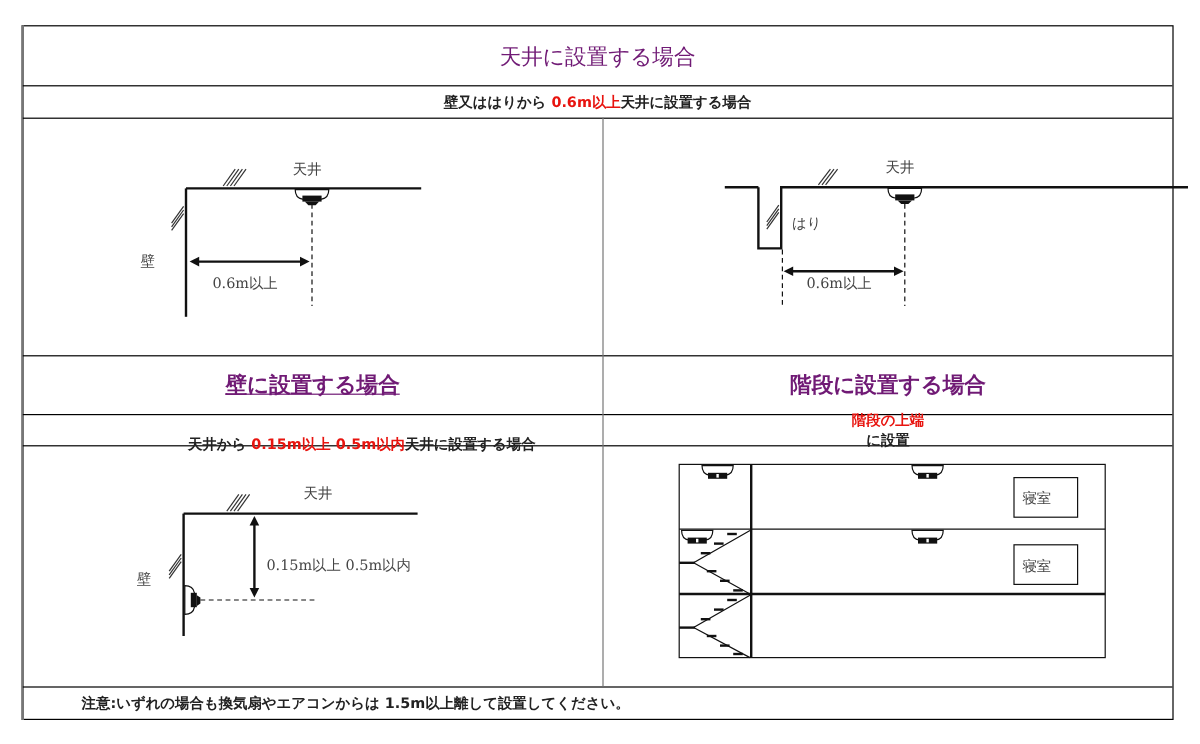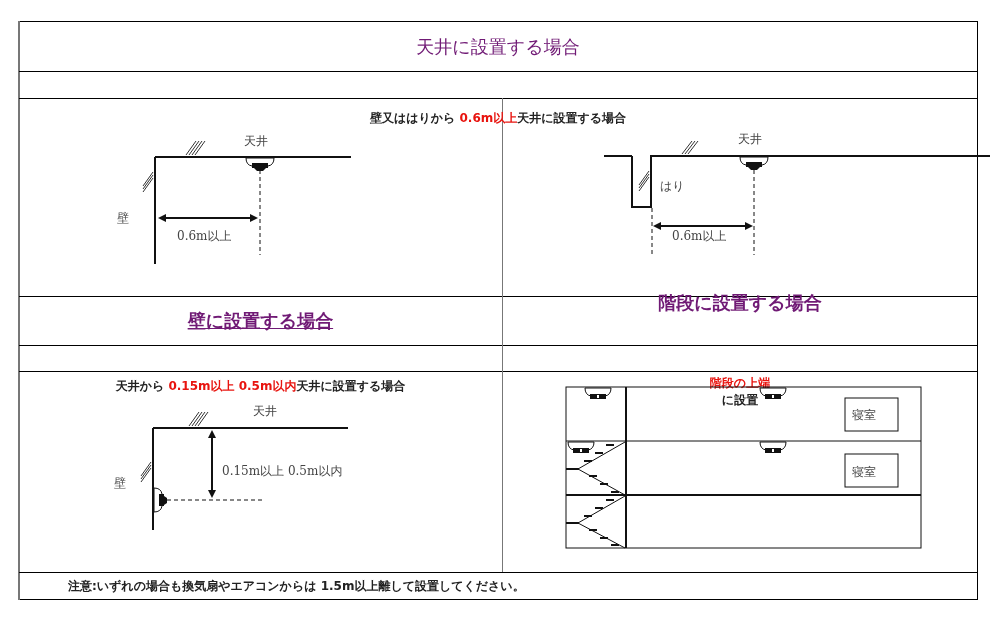--- a/index.html
+++ b/index.html
@@ -5,21 +5,21 @@
   html, body { margin:0; padding:0; background:#ffffff; }
   body { width:1000px; height:620px; position:relative; overflow:hidden;
          font-family:"DejaVu Sans", sans-serif; color:#222; }
   .tbl { position:absolute; left:18px; top:21px; width:960px; height:579px;
          border:1px solid #000; box-sizing:border-box; }
   .tbl::before { content:""; position:absolute; left:-1px; top:-1px; bottom:-1px; width:2px; background:#777; }
   .hline { position:absolute; left:0; right:0; height:0; border-top:1px solid #000; }
   .vline { position:absolute; width:0; border-left:1px solid #777; }
   .cell { position:absolute; display:flex; align-items:center; justify-content:center; text-align:center; }
   .title { font-size:18px; color:#701a75; }
-  .sub { font-size:12px; font-weight:bold; color:#222;margin-top:33px; }
+  .sub { font-size:12px; font-weight:bold; color:#222; }
   .red { color:#e8140f; }
   .note { font-size:12px; font-weight:bold; justify-content:flex-start; padding-left:10px;margin-left:39px; }
   svg { position:absolute; overflow:visible; }
   .lbl { font-family:"DejaVu Serif", serif; font-size:12px; fill:#444; }
   .rlbl { font-family:"DejaVu Serif", serif; font-size:12px; fill:#444; }
 </style>
 </head>
 <body>
 
 <div class="tbl">
@@ -36,23 +36,23 @@
   <div class="cell title" style="left:0; top:0; width:958px; height:49px;">天井に設置する場合</div>
 
   <div class="cell sub" style="left:0; top:50px; width:958px; height:26px;">
     <span style="white-space:pre">壁又ははりから </span>
       <span class="red">0.6m以上</span>
       <span>天井に設置する場合</span>
   </div>
 
   <div class="cell title" style="left:0; top:275px; width:483px; height:48px; font-weight:bold;text-decoration:underline;">壁に設置する場合</div>
 
-  <div class="cell title" style="left:484px; top:257px; width:474px; height:48px; font-weight:bold;">階段に設置する場合</div>
+  <div class="cell title" style="left:484px; top:275px; width:474px; height:48px; font-weight:bold;">階段に設置する場合</div>
 
-  <div class="cell sub" style="left:0; top:319px; width:483px; height:25px;">
+  <div class="cell sub" style="left:0; top:336px; width:483px; height:25px;padding-left:41px;">
     <span style="white-space:pre">天井から </span>
       <span class="red">0.15m以上 0.5m以内</span>
       <span>天井に設置する場合</span>
   </div>
 
   <div class="cell sub" style="left:484px; top:324px; width:474px; height:25px;flex-direction:column;">
     <span class="red">階段の上端</span>
       <span>に設置</span>
   </div>
 

